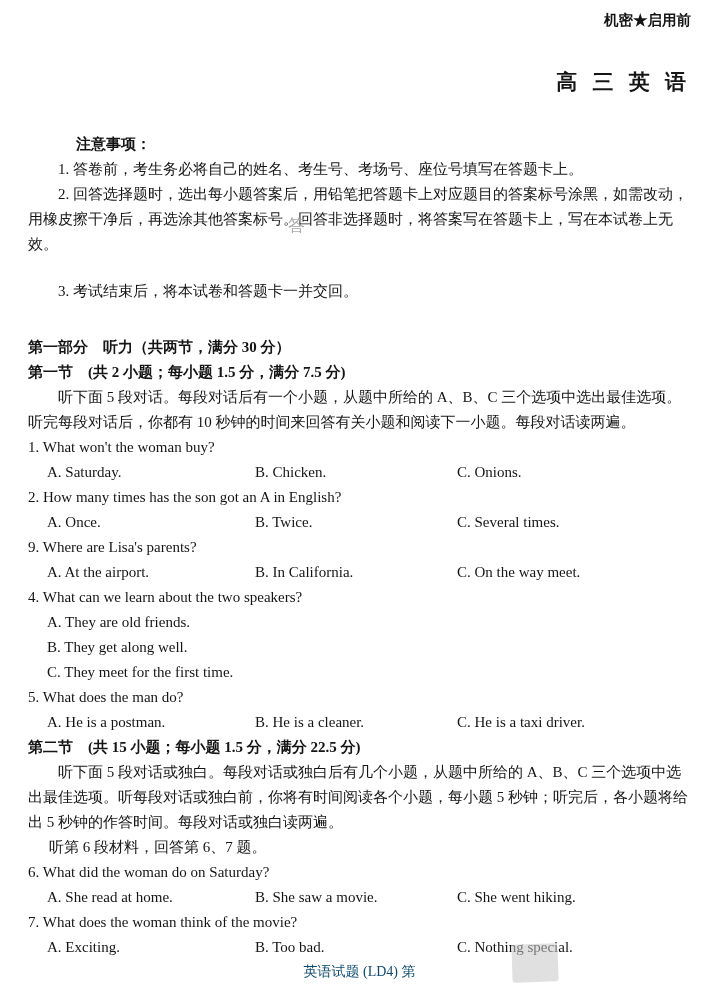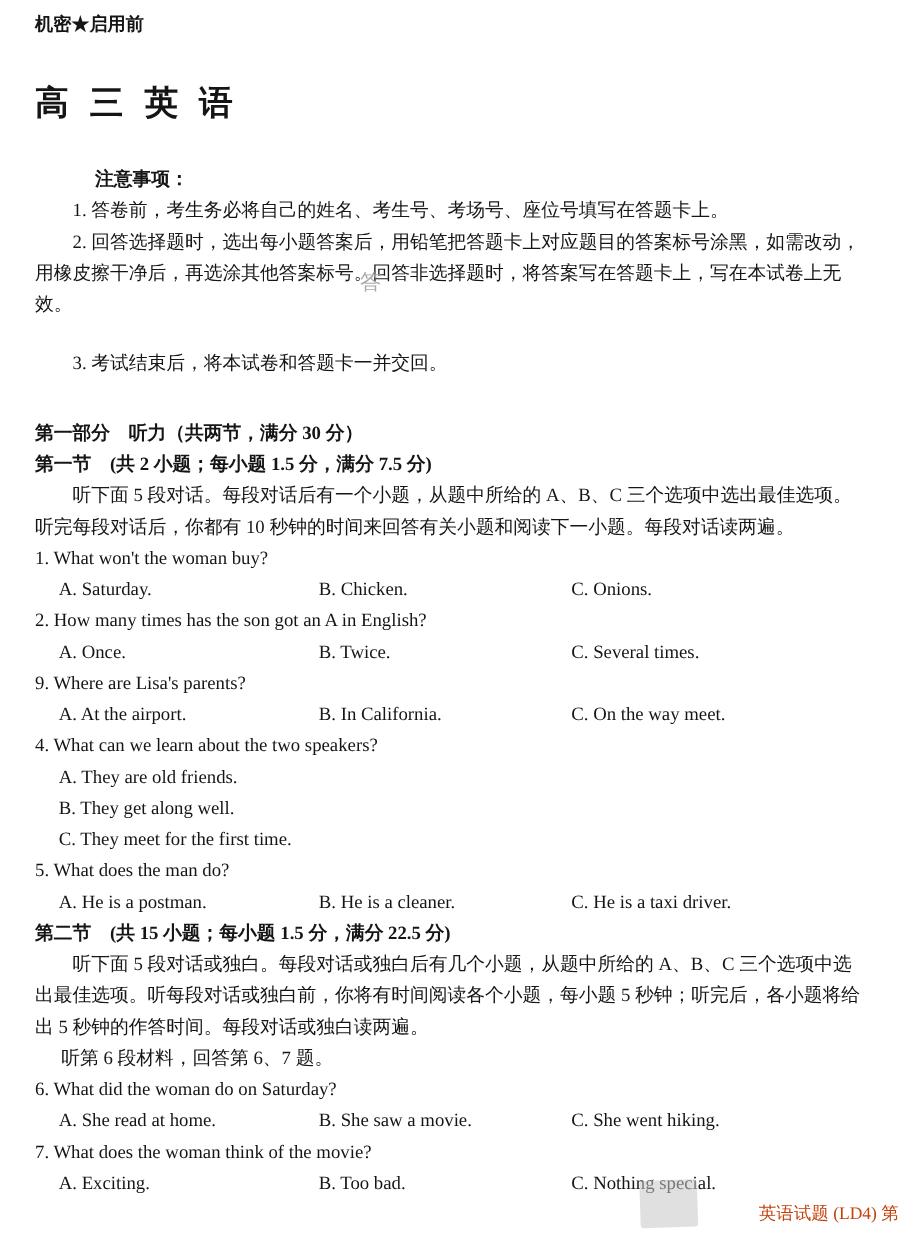--- a/index.html
+++ b/index.html
@@ -17,24 +17,25 @@
     font-family: "Liberation Serif", "DejaVu Serif", serif;
     color: #151515;
     font-size: 15px;
     line-height: 25px;
     overflow: hidden;
   }
   .classification {
     font-weight: bold;
     font-size: 14.5px;
     line-height: 20px;
+    text-align: right;
   }
   .paper-title {
-    text-align: left;
-    font-size: 27px;
+    text-align: right;
+    font-size: 21px;
     font-weight: bold;
     letter-spacing: 5px;
     margin-top: 36px;
     line-height: 32px;
   }
   .notes-heading {
     font-weight: bold;
     margin-top: 34px;
     margin-left: 48px;
   }
@@ -64,23 +65,23 @@
     padding-left: 19px;
   }
   .opt { white-space: nowrap; }
   .opts-stacked { padding-left: 19px; }
   .material-line { margin: 0; padding-left: 21px; }
   .footer {
     position: absolute;
     left: 0;
     right: 0;
     bottom: 10px;
-    text-align: right;
+    text-align: center;
     font-size: 14px;
-    color: #c2410c;
+    color: #0c4a6e;
   }
   .watermark-char {
     position: absolute;
     left: 288px;
     top: 213px;
     color: #a8a8a8;
     font-size: 17px;
     filter: blur(0.4px);
     pointer-events: none;
   }

